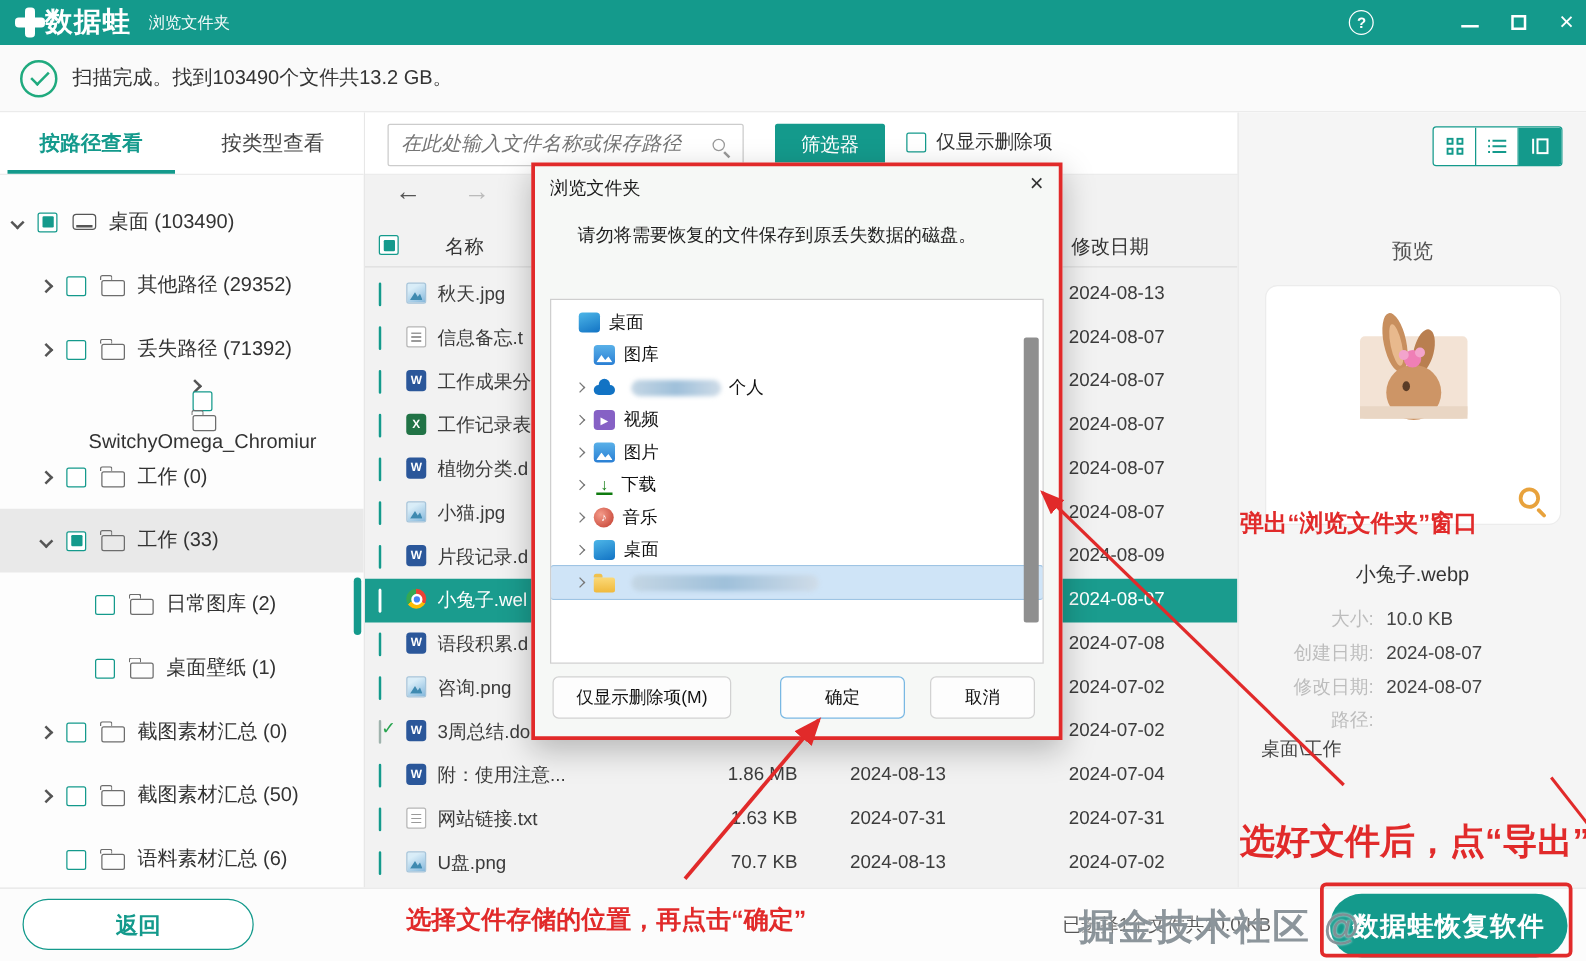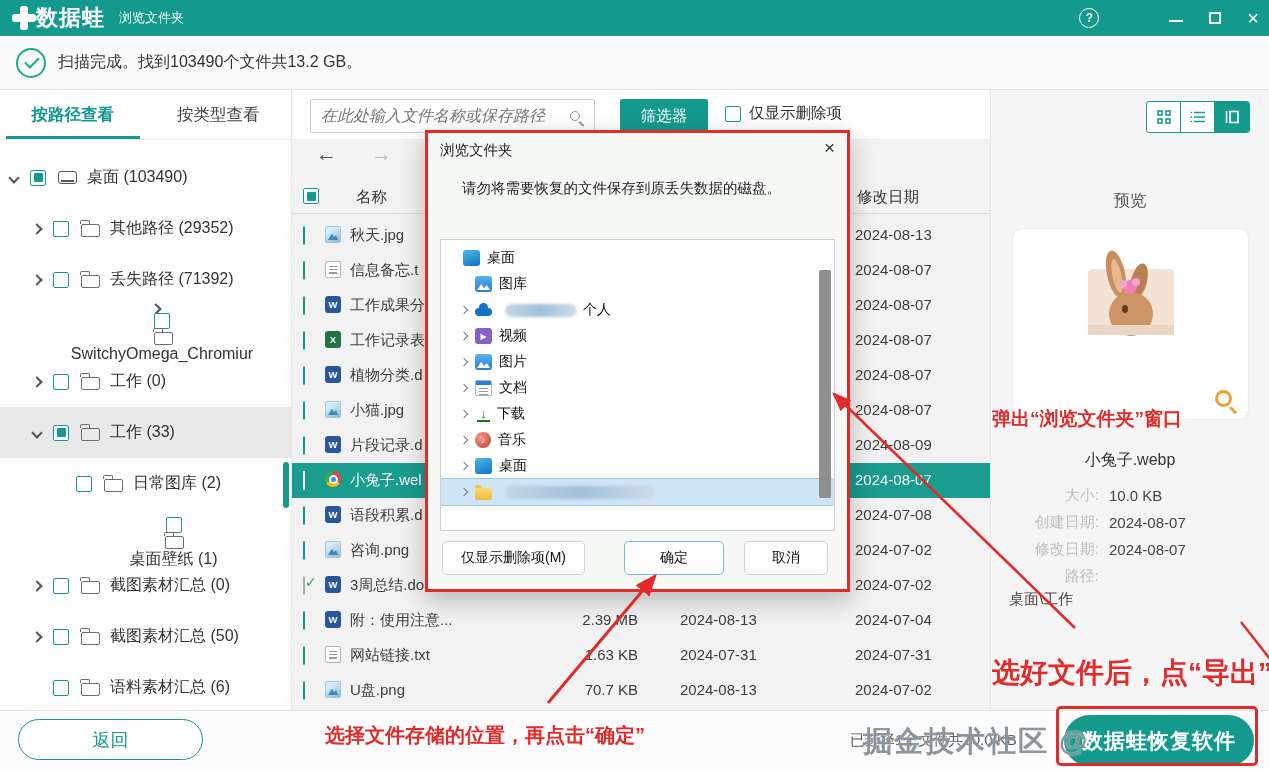--- a/index.html
+++ b/index.html
@@ -113,21 +113,21 @@
   .pv-path { position:absolute; left:18px; top:500px; font-size:15px; color:#444; }
 
   .view-toggle { position:absolute; left:1146px; top:101px; display:flex; border:1px solid #149a8c; border-radius:3px; overflow:hidden; background:#fff; z-index:5; }
   .vt { width:34px; height:30px; display:flex; align-items:center; justify-content:center; border-right:1px solid #149a8c; cursor:pointer; }
   .vt:last-child { border-right:none; }
   .vt.active { background:#149a8c; }
 
   
   .bottombar { position:absolute; left:0; top:710px; width:100%; height:59px; background:#fcfcfc; border-top:1px solid #e5e5e5; }
   .back-btn { position:absolute; left:18px; top:8px; width:185px; height:41px; border:1.6px solid #149a8c; border-radius:21px;
-    background:#fff; color:#149a8c; font-size:18px; cursor:pointer; font-family:inherit; }
+    background:#fff; color:#149a8c; font-size:18px; cursor:pointer; font-family:inherit;font-weight:bold; }
   .sel-status { position:absolute; left:850px; top:20px; font-size:15px; color:#555; }
   .export-btn { position:absolute; left:1064px; top:4px; width:190px; height:51px; border:none; border-radius:26px;
     background:#149a8c; color:#fff; font-size:21px; font-weight:700; cursor:pointer; font-family:inherit; z-index:10; letter-spacing:1px; }
   .watermark { position:absolute; left:863px; top:722px; font-size:29px; font-weight:600; color:rgba(120,130,138,.85);
     text-shadow:0 0 2px rgba(255,255,255,.9); letter-spacing:2px; z-index:130; pointer-events:none; white-space:nowrap;text-align:right; }
 
   
   .dialog { position:absolute; left:425px; top:130px; width:425px; height:462px; background:#f6f8f6;
     border:3px solid #e12a2a; box-shadow:0 8px 24px rgba(0,0,0,.25); z-index:50; }
   .dlg-title { position:absolute; left:12px; top:8px; font-size:14.5px; color:#1a1a1a; }
@@ -245,21 +245,21 @@
             <span class="cb partial"></span>
             <span class="ico-folder"></span>
             <span>工作 (33)</span>
           </div>
           <div class="srow" style="padding-left: 56px;">
             <span class="chev none"></span>
             <span class="cb"></span>
             <span class="ico-folder"></span>
             <span>日常图库 (2)</span>
           </div>
-          <div class="srow" style="padding-left: 56px; flex-direction: column;">
+          <div class="srow" style="padding-left: 56px;">
             <span class="chev none"></span>
             <span class="cb"></span>
             <span class="ico-folder"></span>
             <span>桌面壁纸 (1)</span>
           </div>
           <div class="srow" style="padding-left: 33px;">
             <span class="chev right"></span>
             <span class="cb"></span>
             <span class="ico-folder"></span>
             <span>截图素材汇总 (0)</span>
@@ -411,21 +411,21 @@
             <span class="c-size"></span>
             <span class="c-created"></span>
             <span class="c-mod">2024-07-02</span>
           </div>
           <div class="frow">
             <span class="c-cb"><span class="cb"></span></span>
             <span class="c-ico">
               <span class="fico word">W</span>
             </span>
             <span class="c-name">附：使用注意...</span>
-            <span class="c-size">2.39 MB</span>
+            <span class="c-size">1.86 MB</span>
             <span class="c-created">2024-08-13</span>
             <span class="c-mod">2024-07-04</span>
           </div>
           <div class="frow">
             <span class="c-cb"><span class="cb"></span></span>
             <span class="c-ico">
               <span class="fico txt"></span>
             </span>
             <span class="c-name">网站链接.txt</span>
             <span class="c-size">1.63 KB</span>
@@ -552,25 +552,20 @@
           <span class="dico video">▶</span>
           <span>视频</span>
         </div>
         <div class="drow lvl1">
           <span class="dchev"></span>
           <span class="dico picture"></span>
           <span>图片</span>
         </div>
         <div class="drow lvl1">
           <span class="dchev"></span>
-          <span class="dico document"></span>
-          <span>文档</span>
-        </div>
-        <div class="drow lvl1">
-          <span class="dchev"></span>
           <span class="dico download">↓</span>
           <span>下载</span>
         </div>
         <div class="drow lvl1">
           <span class="dchev"></span>
           <span class="dico music">♪</span>
           <span>音乐</span>
         </div>
         <div class="drow lvl1">
           <span class="dchev"></span>

